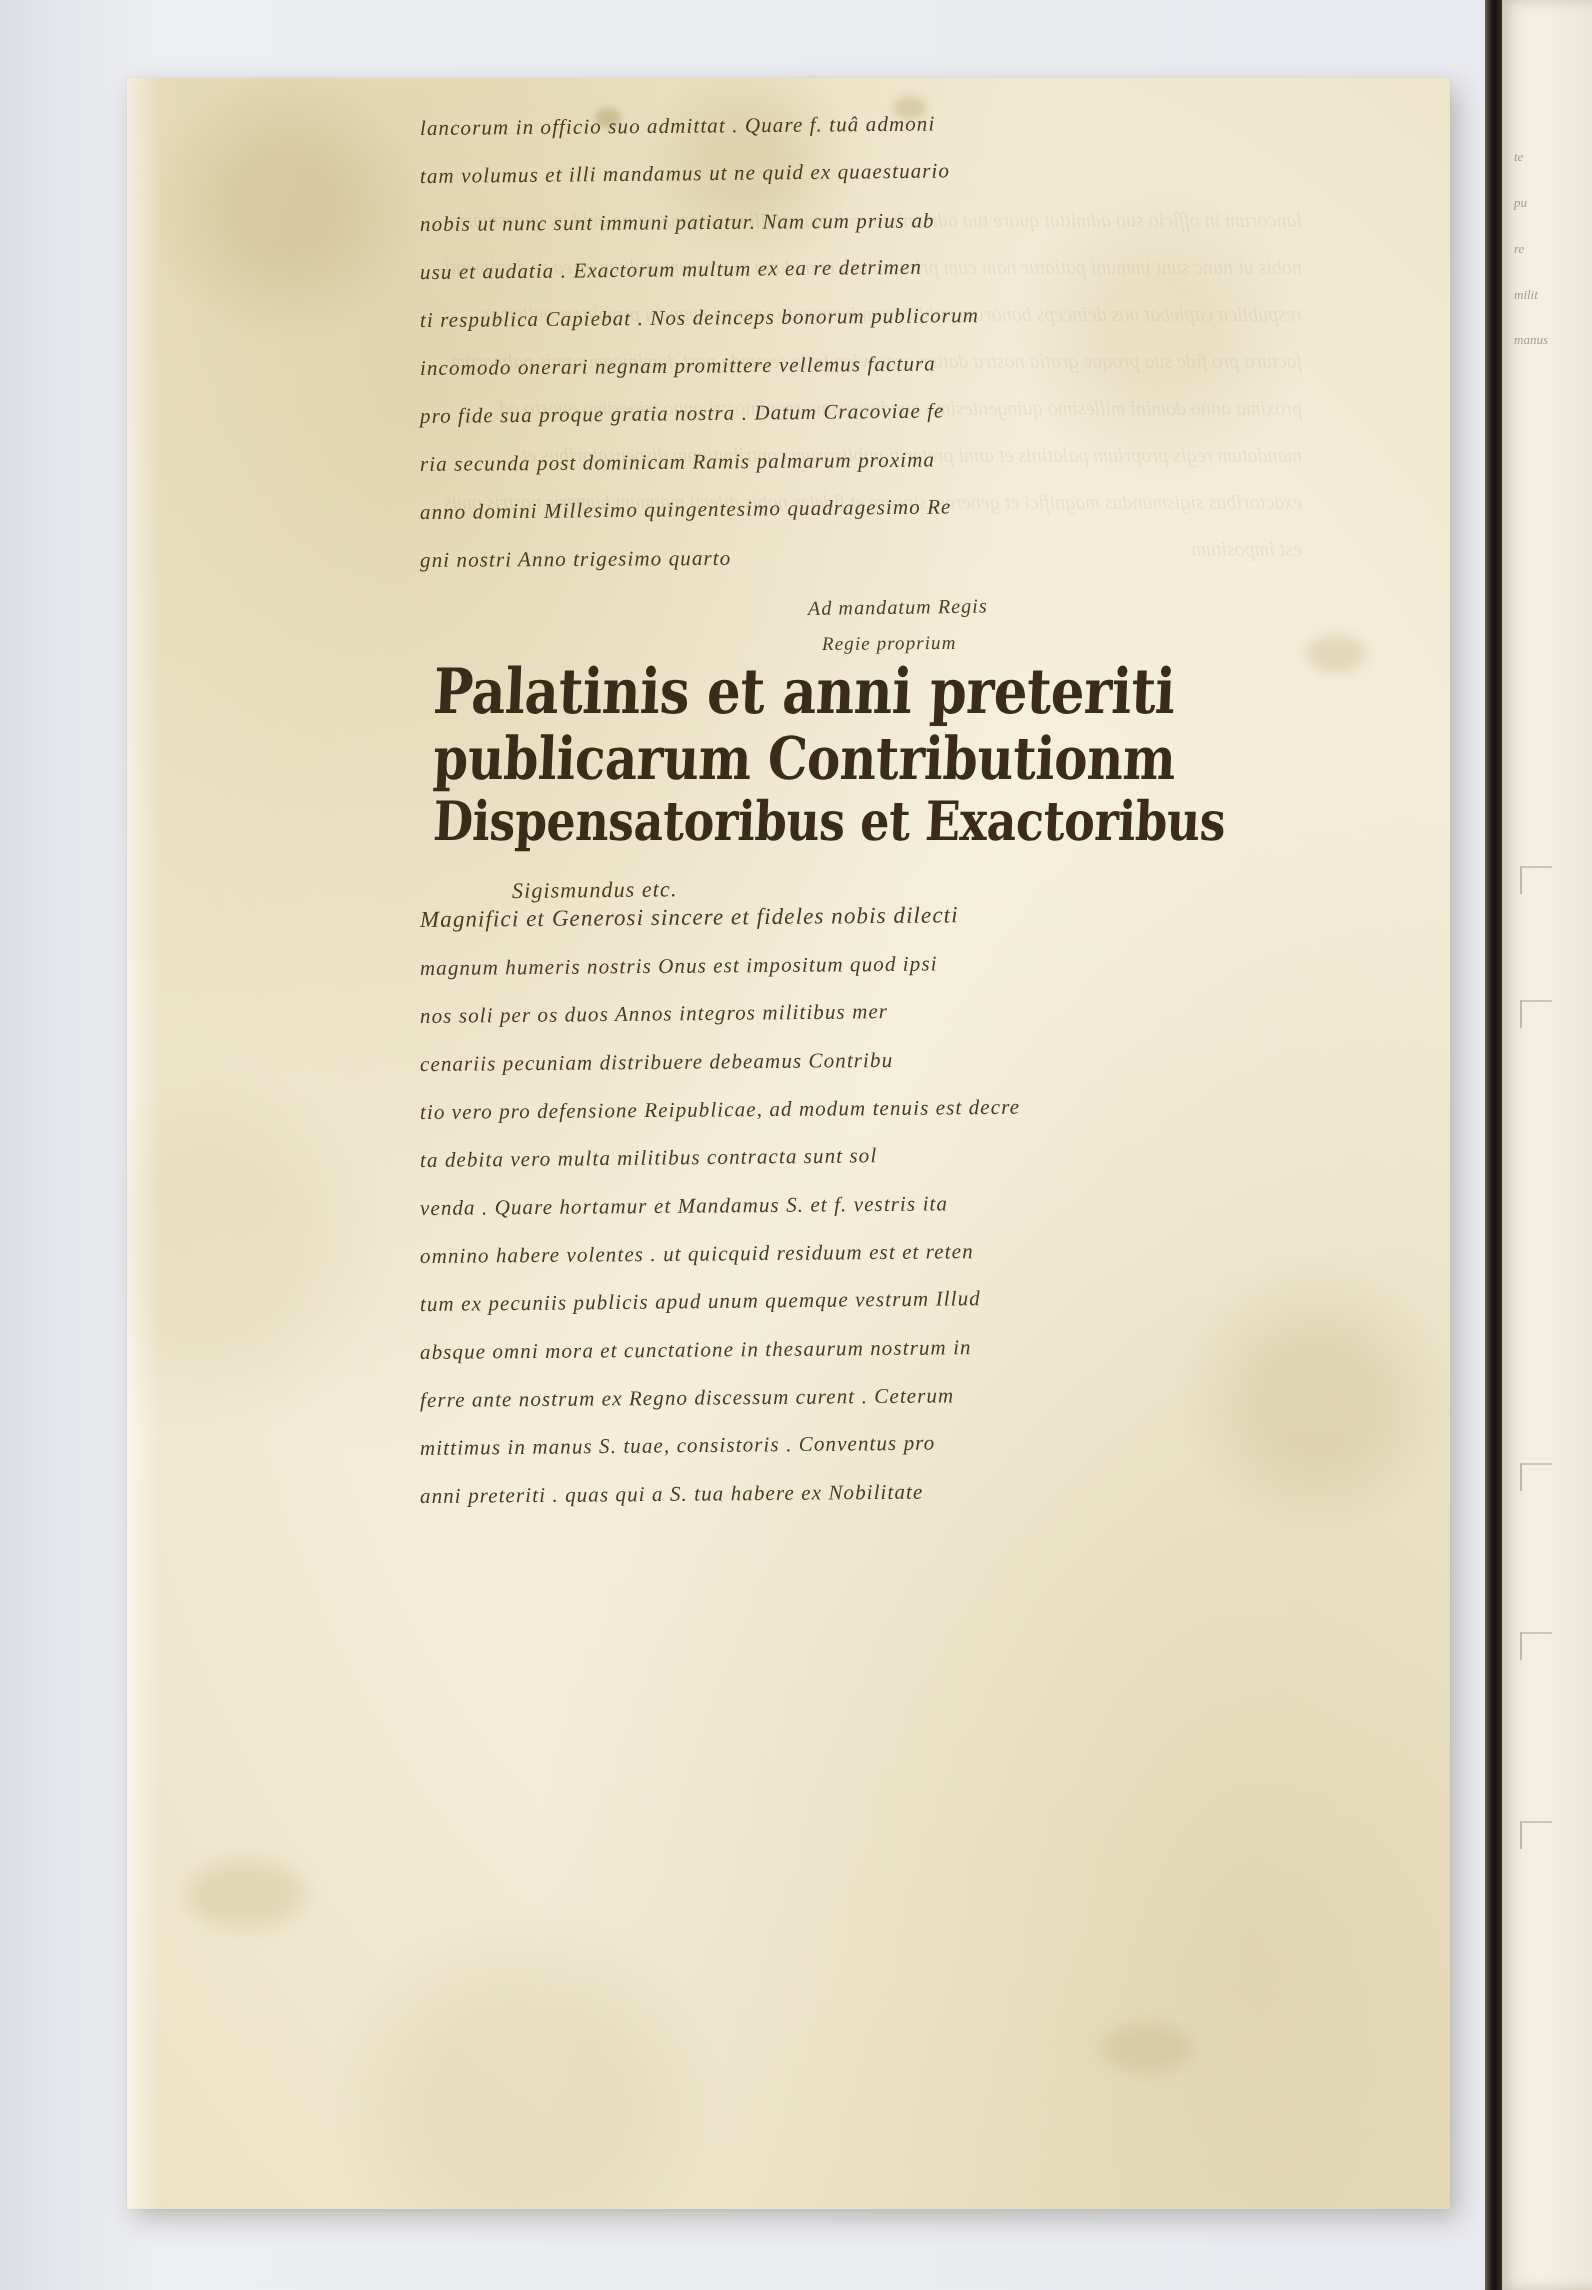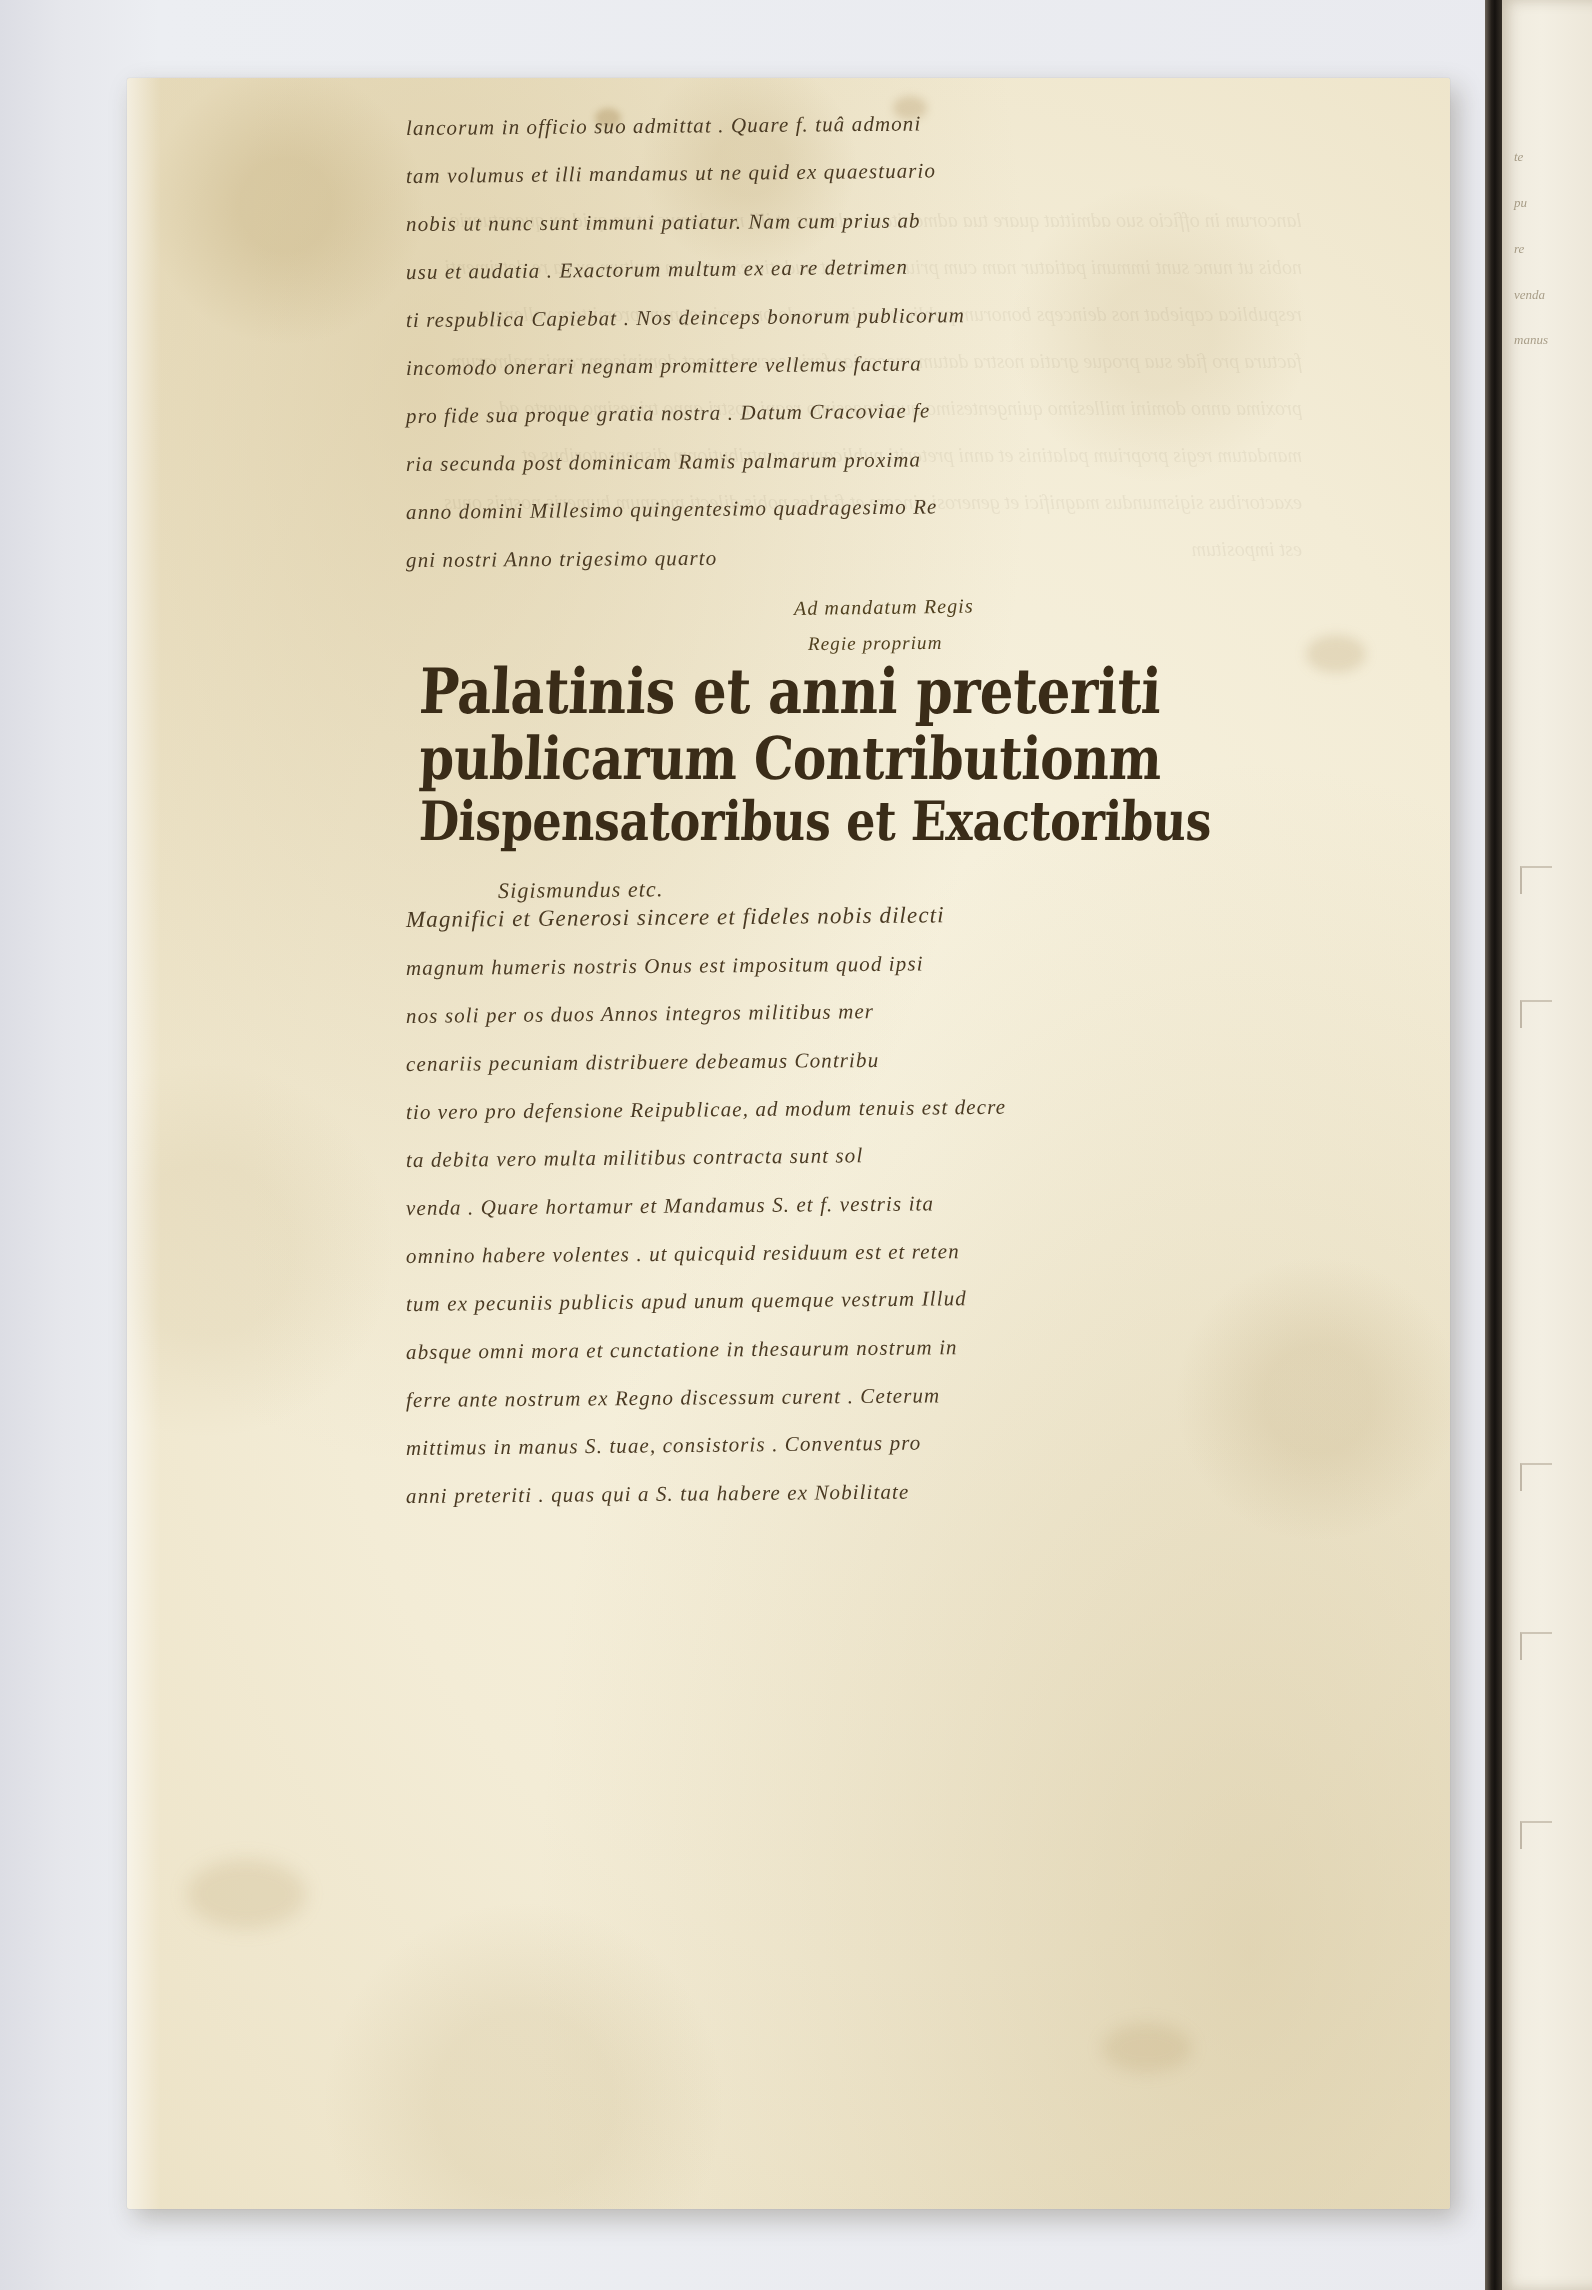--- a/index.html
+++ b/index.html
@@ -98,21 +98,21 @@
     position: absolute;
     left: 0; top: 0; bottom: 0;
     width: 34px;
     background: linear-gradient(90deg, rgba(255,255,255,.55), rgba(255,255,255,0));
     pointer-events: none;
   }
 
   
   .textblock {
     position: absolute;
-    left: 279px;
+    left: 293px;
     top: 40px;
     width: 900px;
   }
 
   .ms-line {
     font-family: "Liberation Serif", serif;
     font-style: italic;
     color: #4a3a23;
     font-size: 21px;
     letter-spacing: 1.1px;
@@ -263,21 +263,21 @@
 
     </div>
   </div>
 
   <div class="gutter"></div>
 
   <div class="right-page">
     <div class="scribble" style="left:12px;top:149px">te</div>
     <div class="scribble" style="left:12px;top:195px">pu</div>
     <div class="scribble" style="left:12px;top:241px">re</div>
-    <div class="scribble" style="left:12px;top:287px">venda</div>
+    <div class="scribble" style="left:12px;top:287px">milit</div>
     <div class="scribble" style="left:12px;top:332px">manus</div>
 
     <div class="marg-mark" style="top:866px"></div>
     <div class="marg-mark" style="top:1000px"></div>
     <div class="marg-mark" style="top:1463px"></div>
     <div class="marg-mark" style="top:1632px"></div>
     <div class="marg-mark" style="top:1821px"></div>
   </div>
 
 </div>

